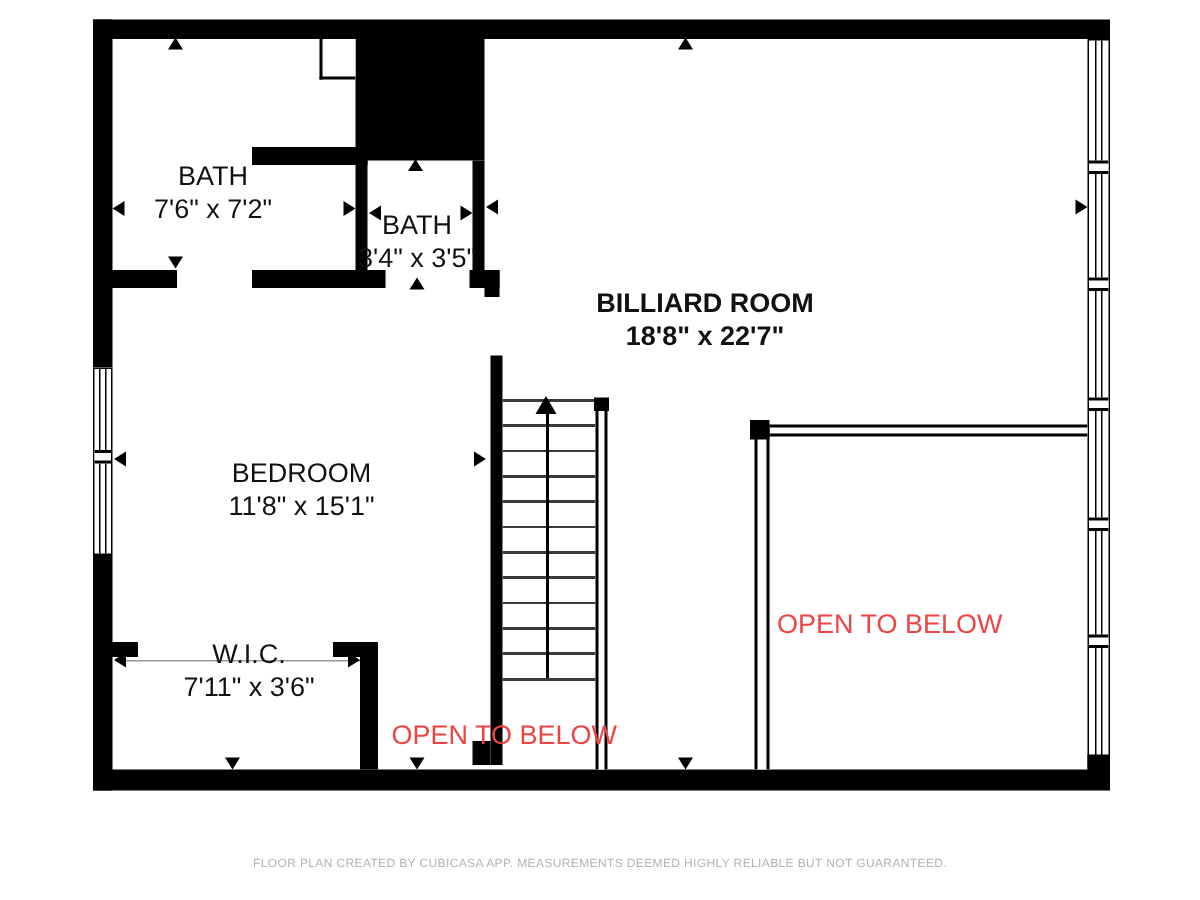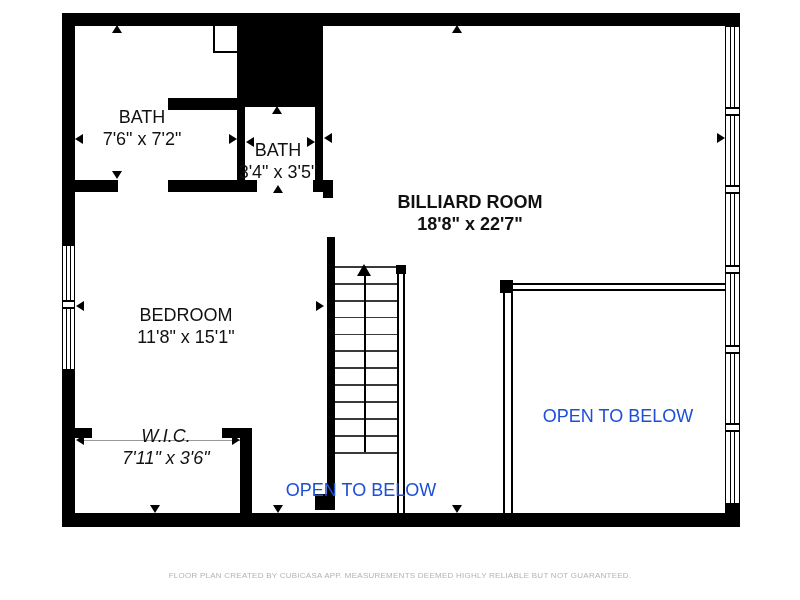--- a/index.html
+++ b/index.html
@@ -22,21 +22,21 @@
   .shower{position:absolute;left:213px;top:26px;width:24px;height:27px;background:#fff;
           border-left:2px solid #000;border-bottom:2px solid #000;box-sizing:border-box;}
   .dimline{position:absolute;background:#999;}
   .arr{position:absolute;width:0;height:0;}
   .au{border-left:5px solid transparent;border-right:5px solid transparent;border-bottom:8px solid #000;}
   .ad{border-left:5px solid transparent;border-right:5px solid transparent;border-top:8px solid #000;}
   .al{border-top:5px solid transparent;border-bottom:5px solid transparent;border-right:8px solid #000;}
   .ar{border-top:5px solid transparent;border-bottom:5px solid transparent;border-left:8px solid #000;}
   .room-label{position:absolute;text-align:center;color:#111;font-size:18px;line-height:22px;white-space:nowrap;}
   .room-label span{display:block;}
-  .area-label{position:absolute;text-align:center;color:#1d4ed8;font-size:18px;line-height:20px;white-space:nowrap;}
+  .area-label{position:absolute;color:#ef4444;font-size:18px;line-height:20px;white-space:nowrap;}
   .footer{position:absolute;left:0;right:0;top:571px;text-align:center;font-size:8px;
           letter-spacing:.25px;color:#b3b3b3;}
 </style>
 </head>
 <body>
 
 <div class="plan">
 
   <div class="wall" style="left:62px;top:13px;width:678px;height:13px;"></div>
   <div class="wall" style="left:62px;top:13px;width:13px;height:232px;"></div>
@@ -111,25 +111,25 @@
     <span>7'6" x 7'2"</span>
   </div>
   <div class="room-label" style="left:208px;top:139px;width:140px;">
     <span>BATH</span>
     <span>3'4" x 3'5"</span>
   </div>
   <div class="room-label" style="left:370px;top:191px;width:200px;font-weight:bold;">
     <span>BILLIARD ROOM</span>
     <span>18'8" x 22'7"</span>
   </div>
-  <div class="room-label" style="left:86px;top:304px;width:200px;">
+  <div class="room-label" style="left:101px;top:304px;width:200px;">
     <span>BEDROOM</span>
     <span>11'8" x 15'1"</span>
   </div>
-  <div class="room-label" style="left:66px;top:425px;width:200px;font-style:italic;">
+  <div class="room-label" style="left:66px;top:425px;width:200px;">
     <span>W.I.C.</span>
     <span>7'11" x 3'6"</span>
   </div>
 
   <div class="area-label" style="left:261px;top:480px;width:200px;">OPEN TO BELOW</div>
   <div class="area-label" style="left:518px;top:406px;width:200px;">OPEN TO BELOW</div>
 
   <div class="footer">FLOOR PLAN CREATED BY CUBICASA APP. MEASUREMENTS DEEMED HIGHLY RELIABLE BUT NOT GUARANTEED.</div>
 
 </div>

